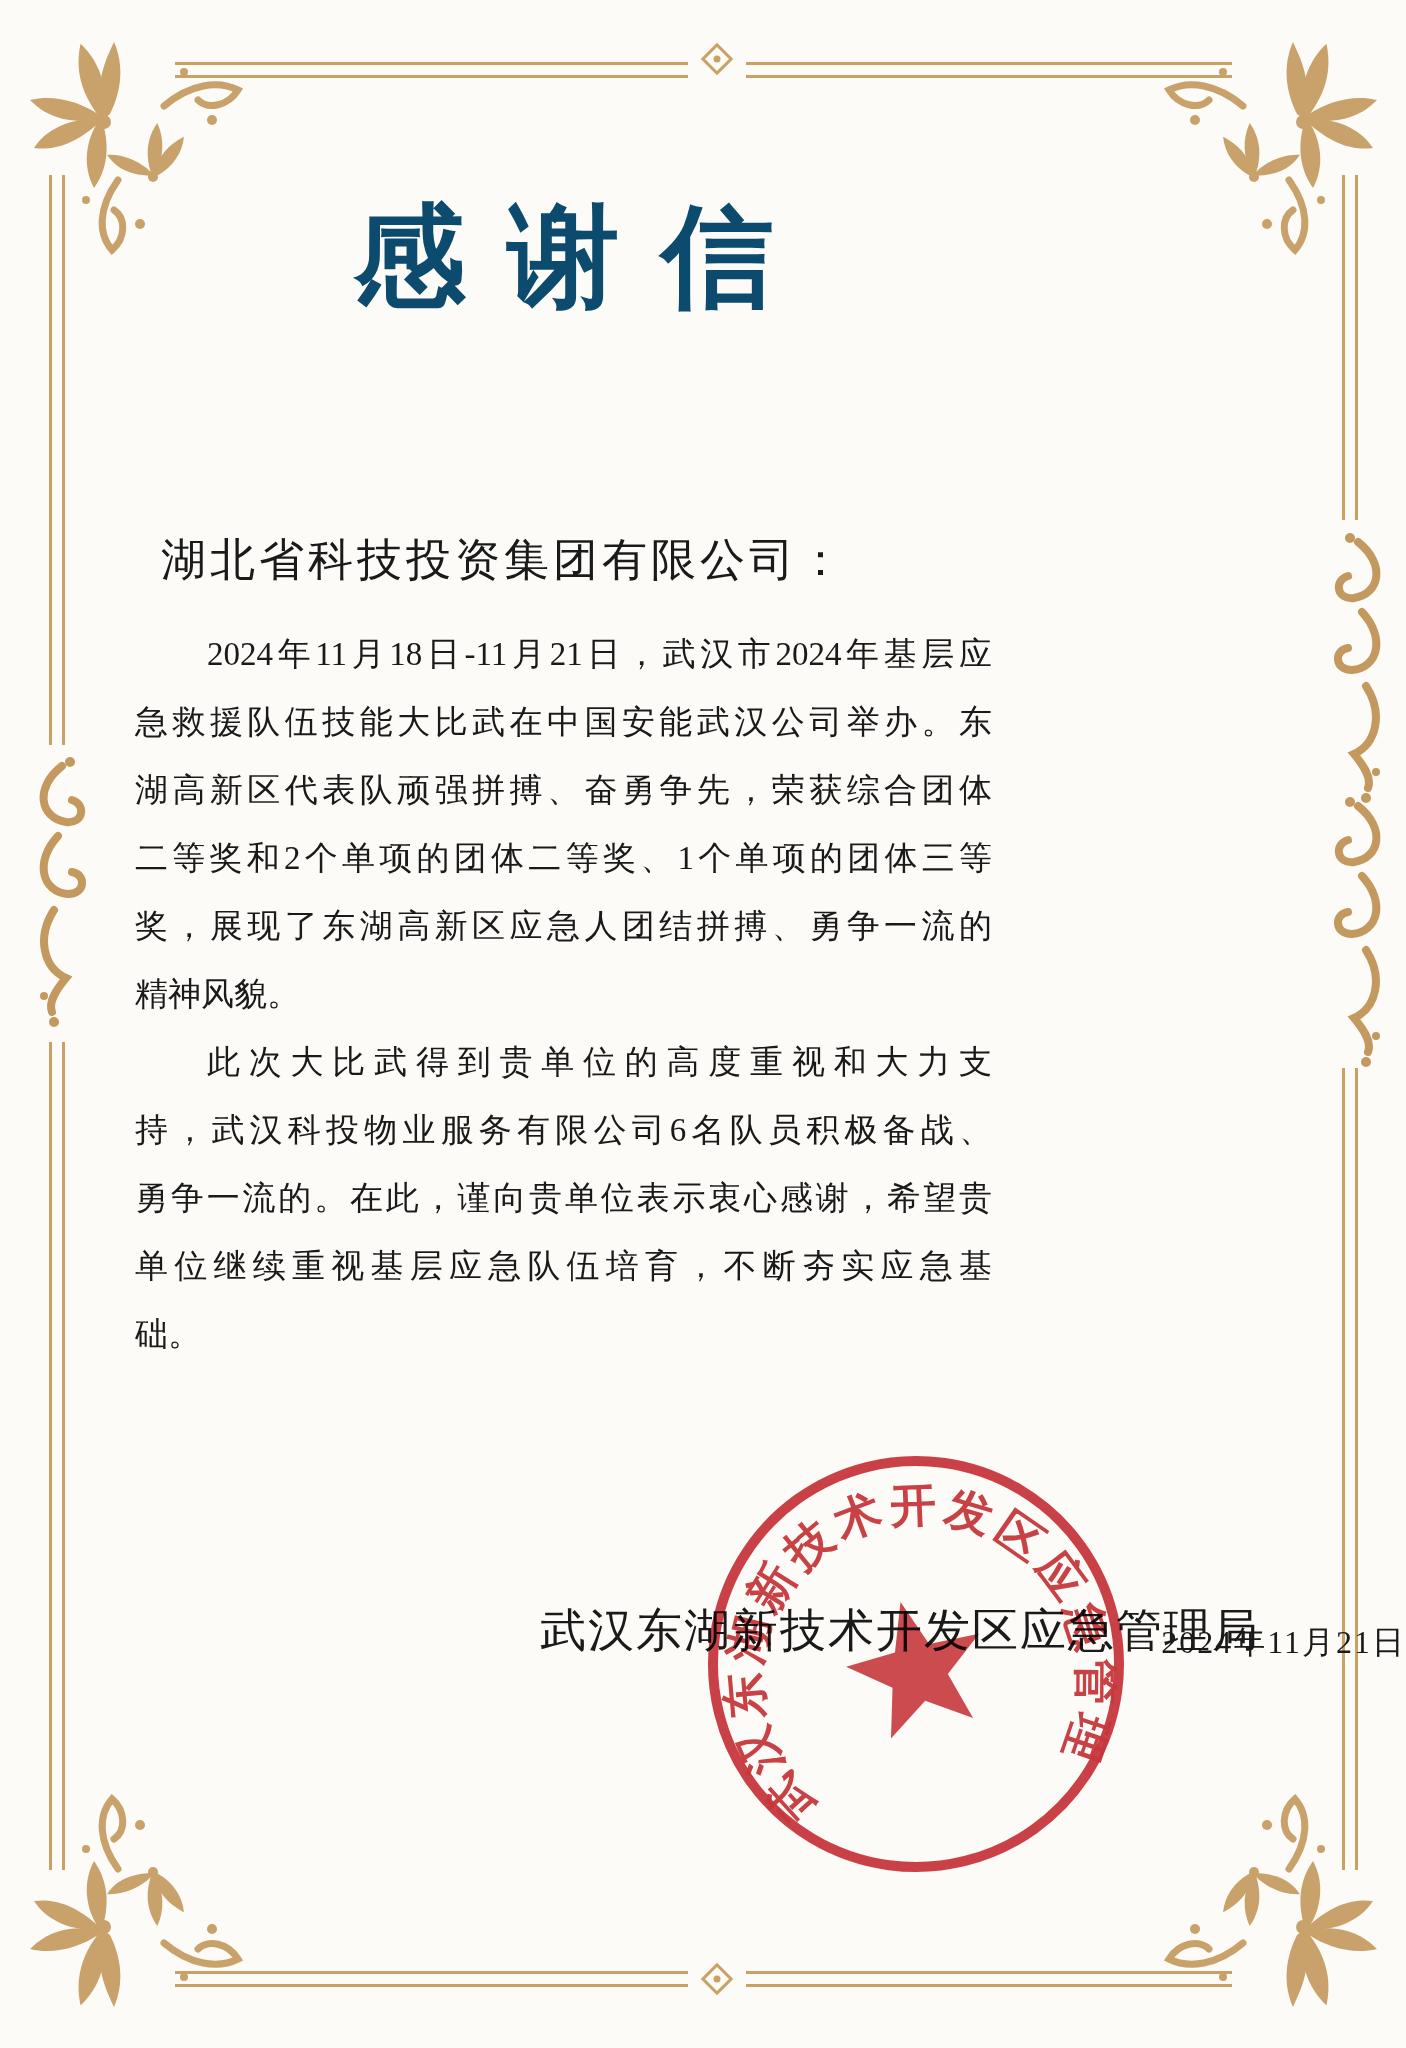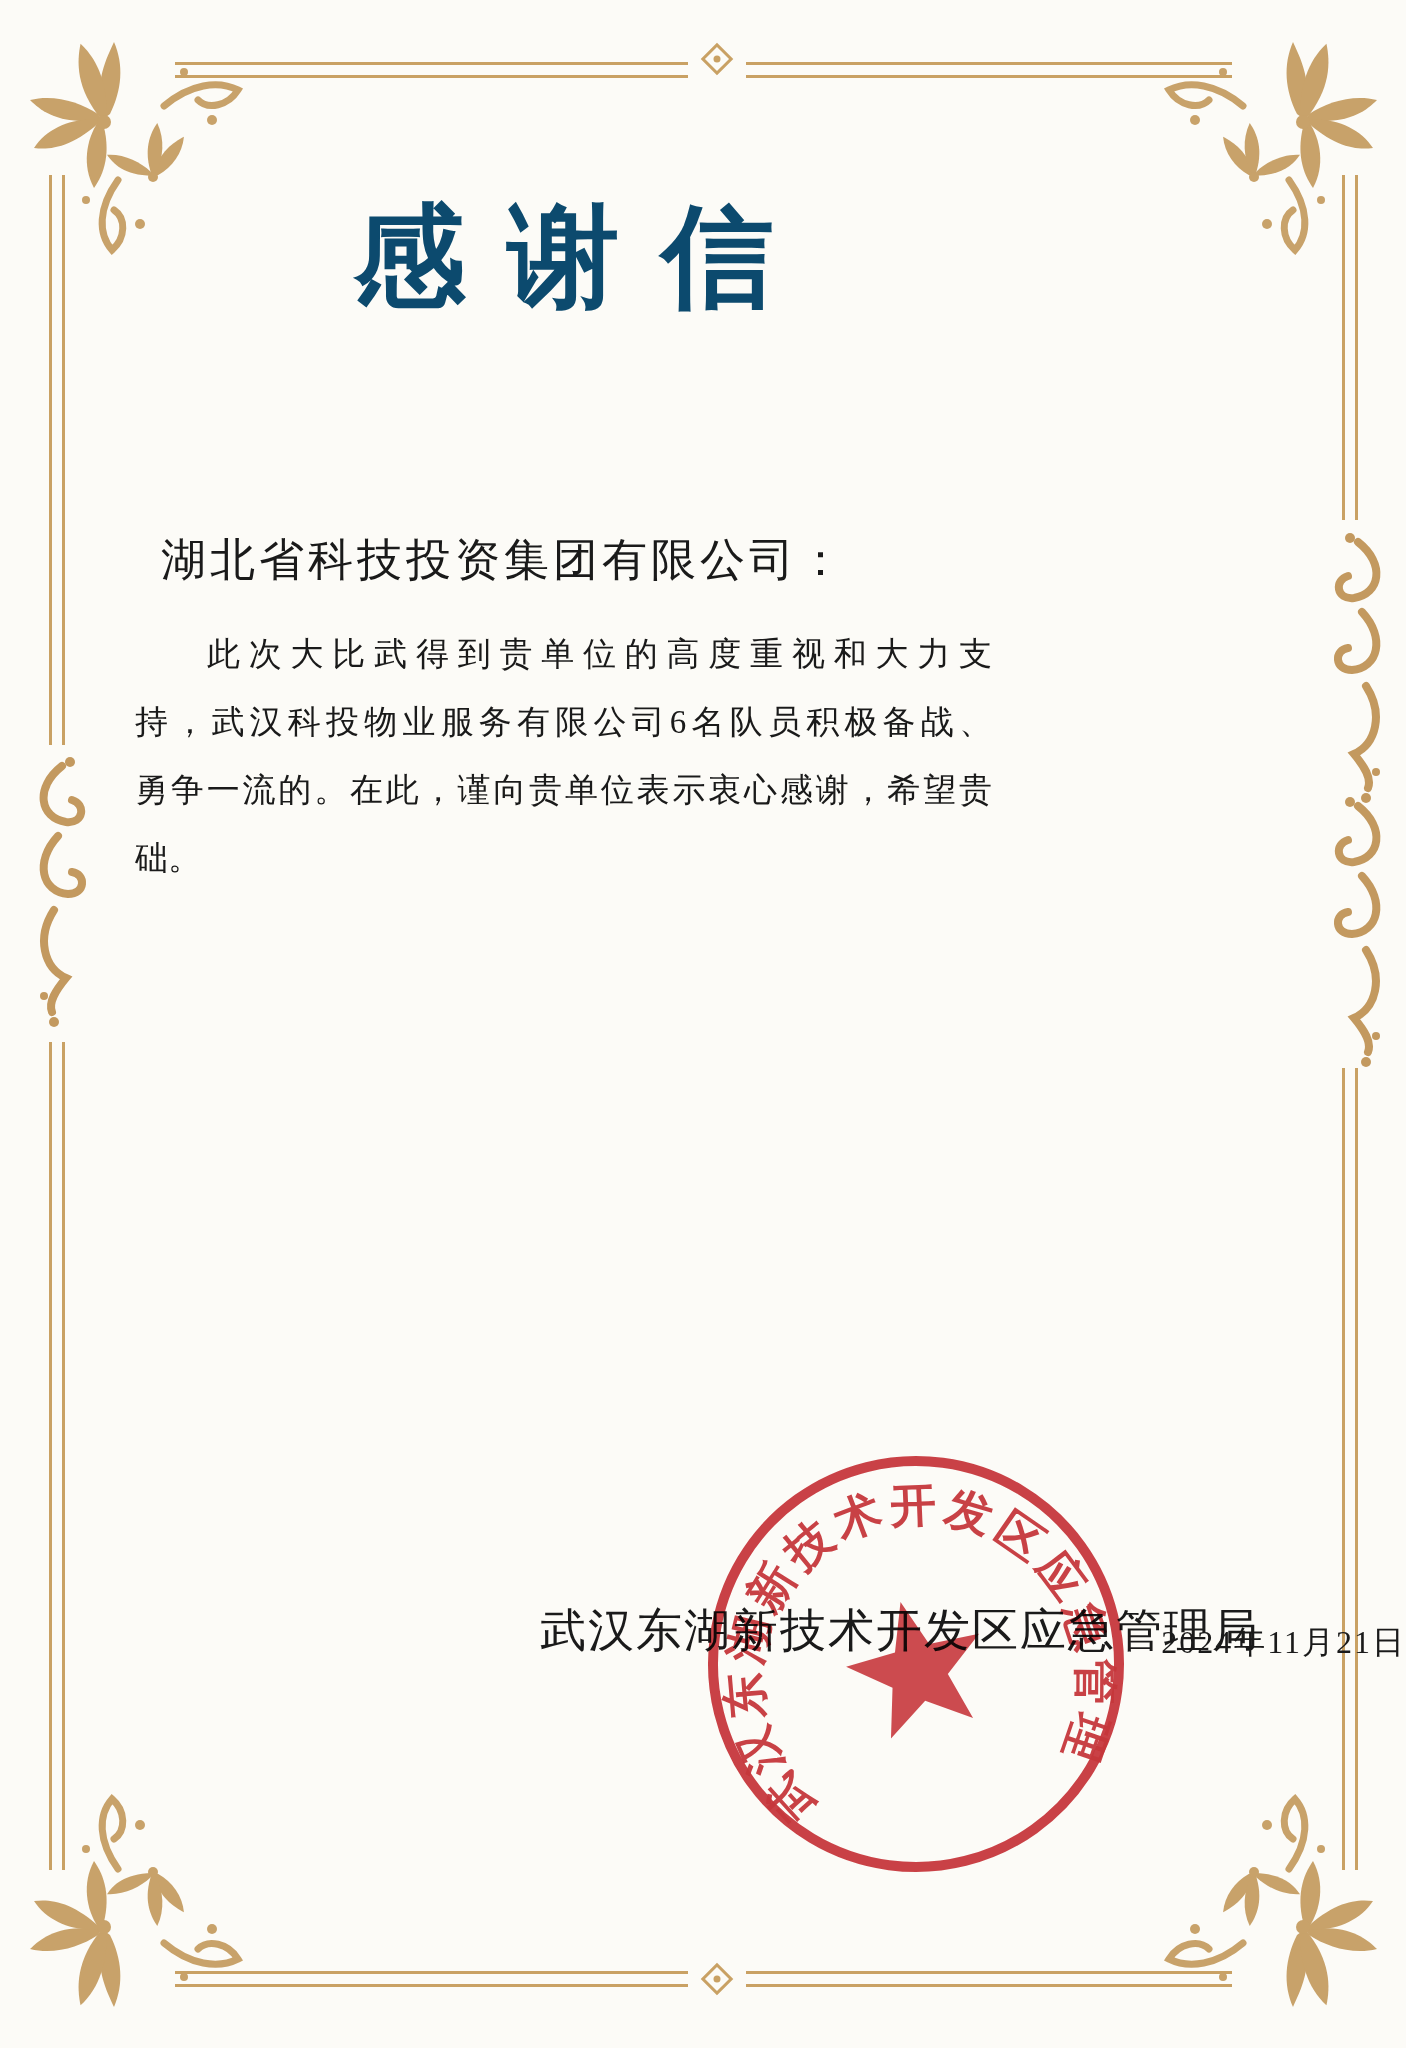--- a/index.html
+++ b/index.html
@@ -248,23 +248,32 @@
       </g>
     </svg>
   </div>
 
   <h1 class="title">感谢信</h1>
 
   <div class="salutation">湖北省科技投资集团有限公司：</div>
 
   <div class="bodytext">
     <div>
+      <div class="line indent">2024年11月18日-11月21日，武汉市2024年基层应</div>
+      <div class="line">急救援队伍技能大比武在中国安能武汉公司举办。东</div>
+      <div class="line">湖高新区代表队顽强拼搏、奋勇争先，荣获综合团体</div>
+      <div class="line">二等奖和2个单项的团体二等奖、1个单项的团体三等</div>
+      <div class="line">奖，展现了东湖高新区应急人团结拼搏、勇争一流的</div>
+      <div class="line last">精神风貌。</div>
+    </div>
+    <div>
       <div class="line indent">此次大比武得到贵单位的高度重视和大力支</div>
       <div class="line">持，武汉科投物业服务有限公司6名队员积极备战、</div>
       <div class="line">勇争一流的。在此，谨向贵单位表示衷心感谢，希望贵</div>
+      <div class="line">单位继续重视基层应急队伍培育，不断夯实应急基</div>
       <div class="line last">础。</div>
     </div>
   </div>
 
   <div class="signature">武汉东湖新技术开发区应急管理局</div>
   <div class="date">2024年11月21日</div>
 
   <svg class="seal" viewBox="-226 -226 452 452">
     <circle cx="0" cy="0" r="203" fill="none" stroke="#c5272d" stroke-width="10" opacity="0.95"></circle>
     <polygon points="0,-64 17.6,-16.3 68.5,-14.2 28.5,17.3 42.3,66.2 0,38 -42.3,66.2 -28.5,17.3 -68.5,-14.2 -17.6,-16.3" fill="#c5272d" opacity="0.9"></polygon>

